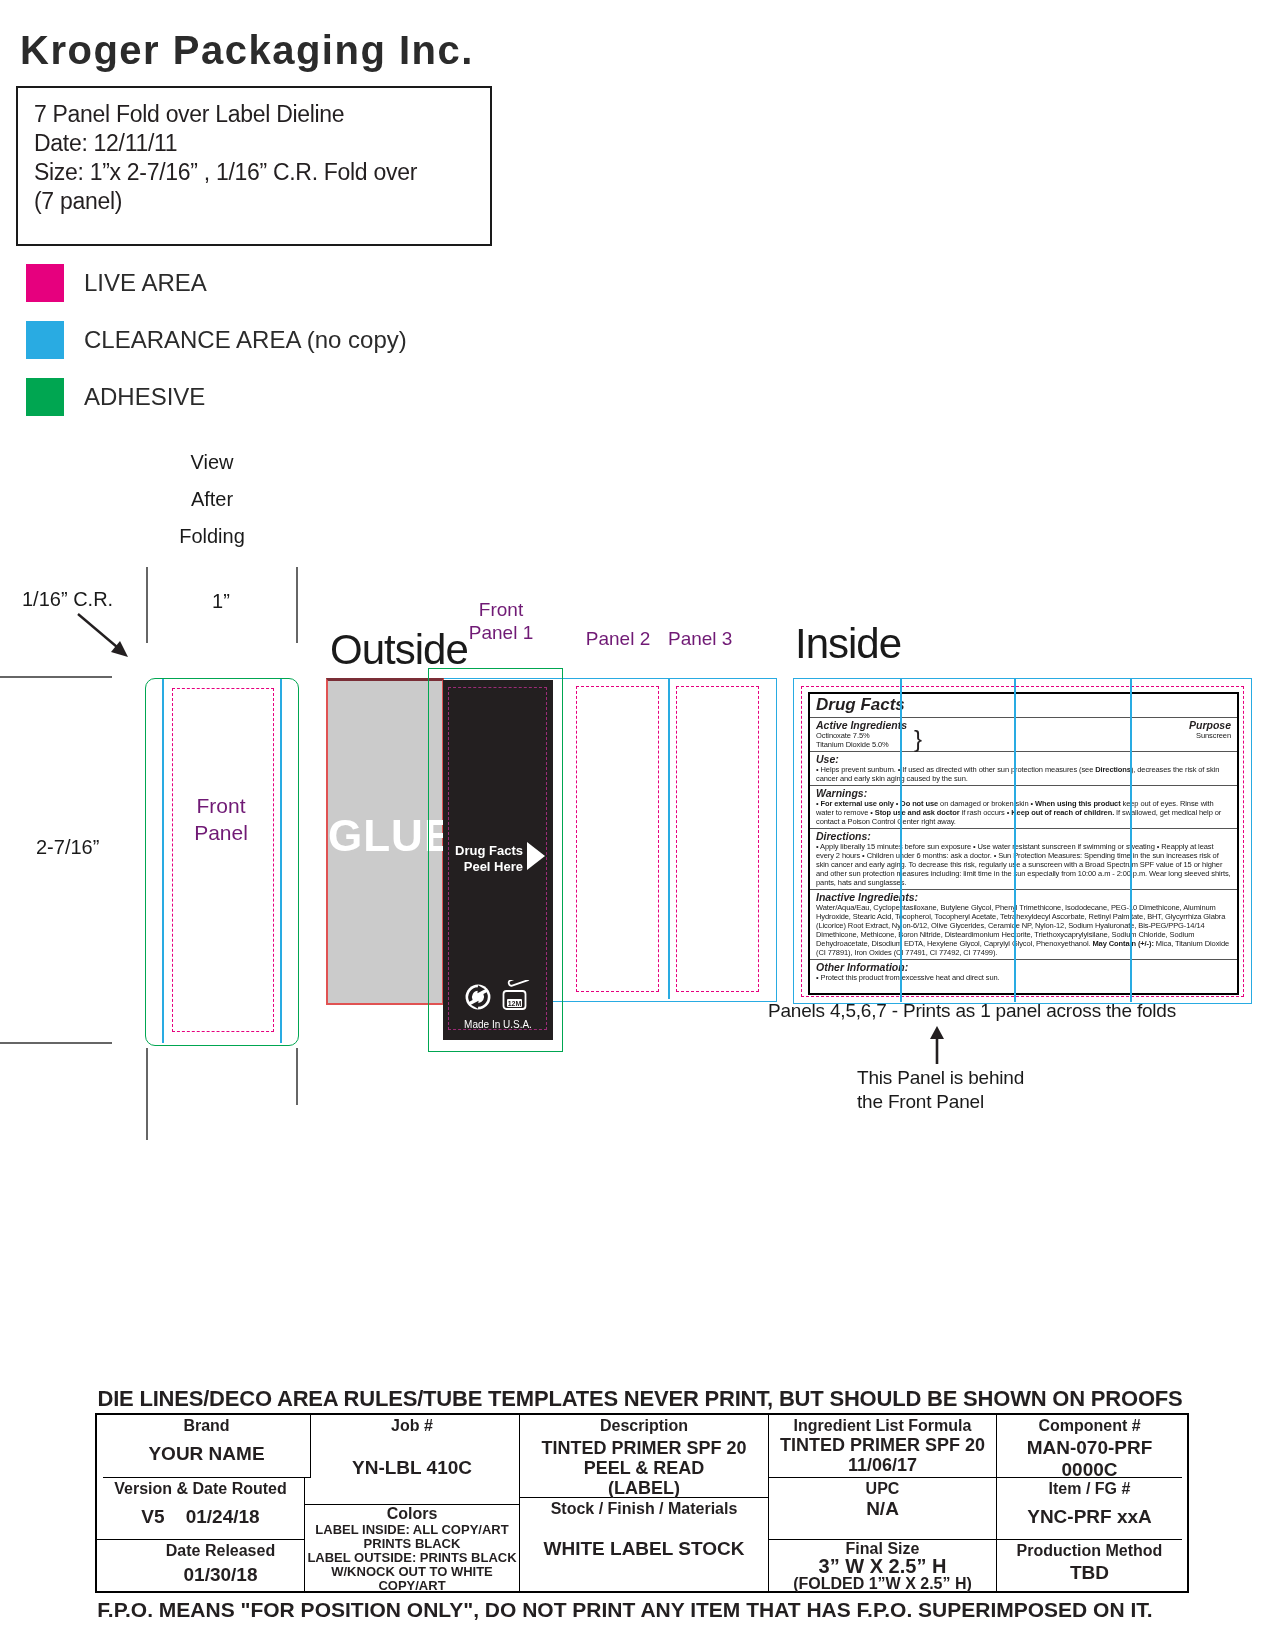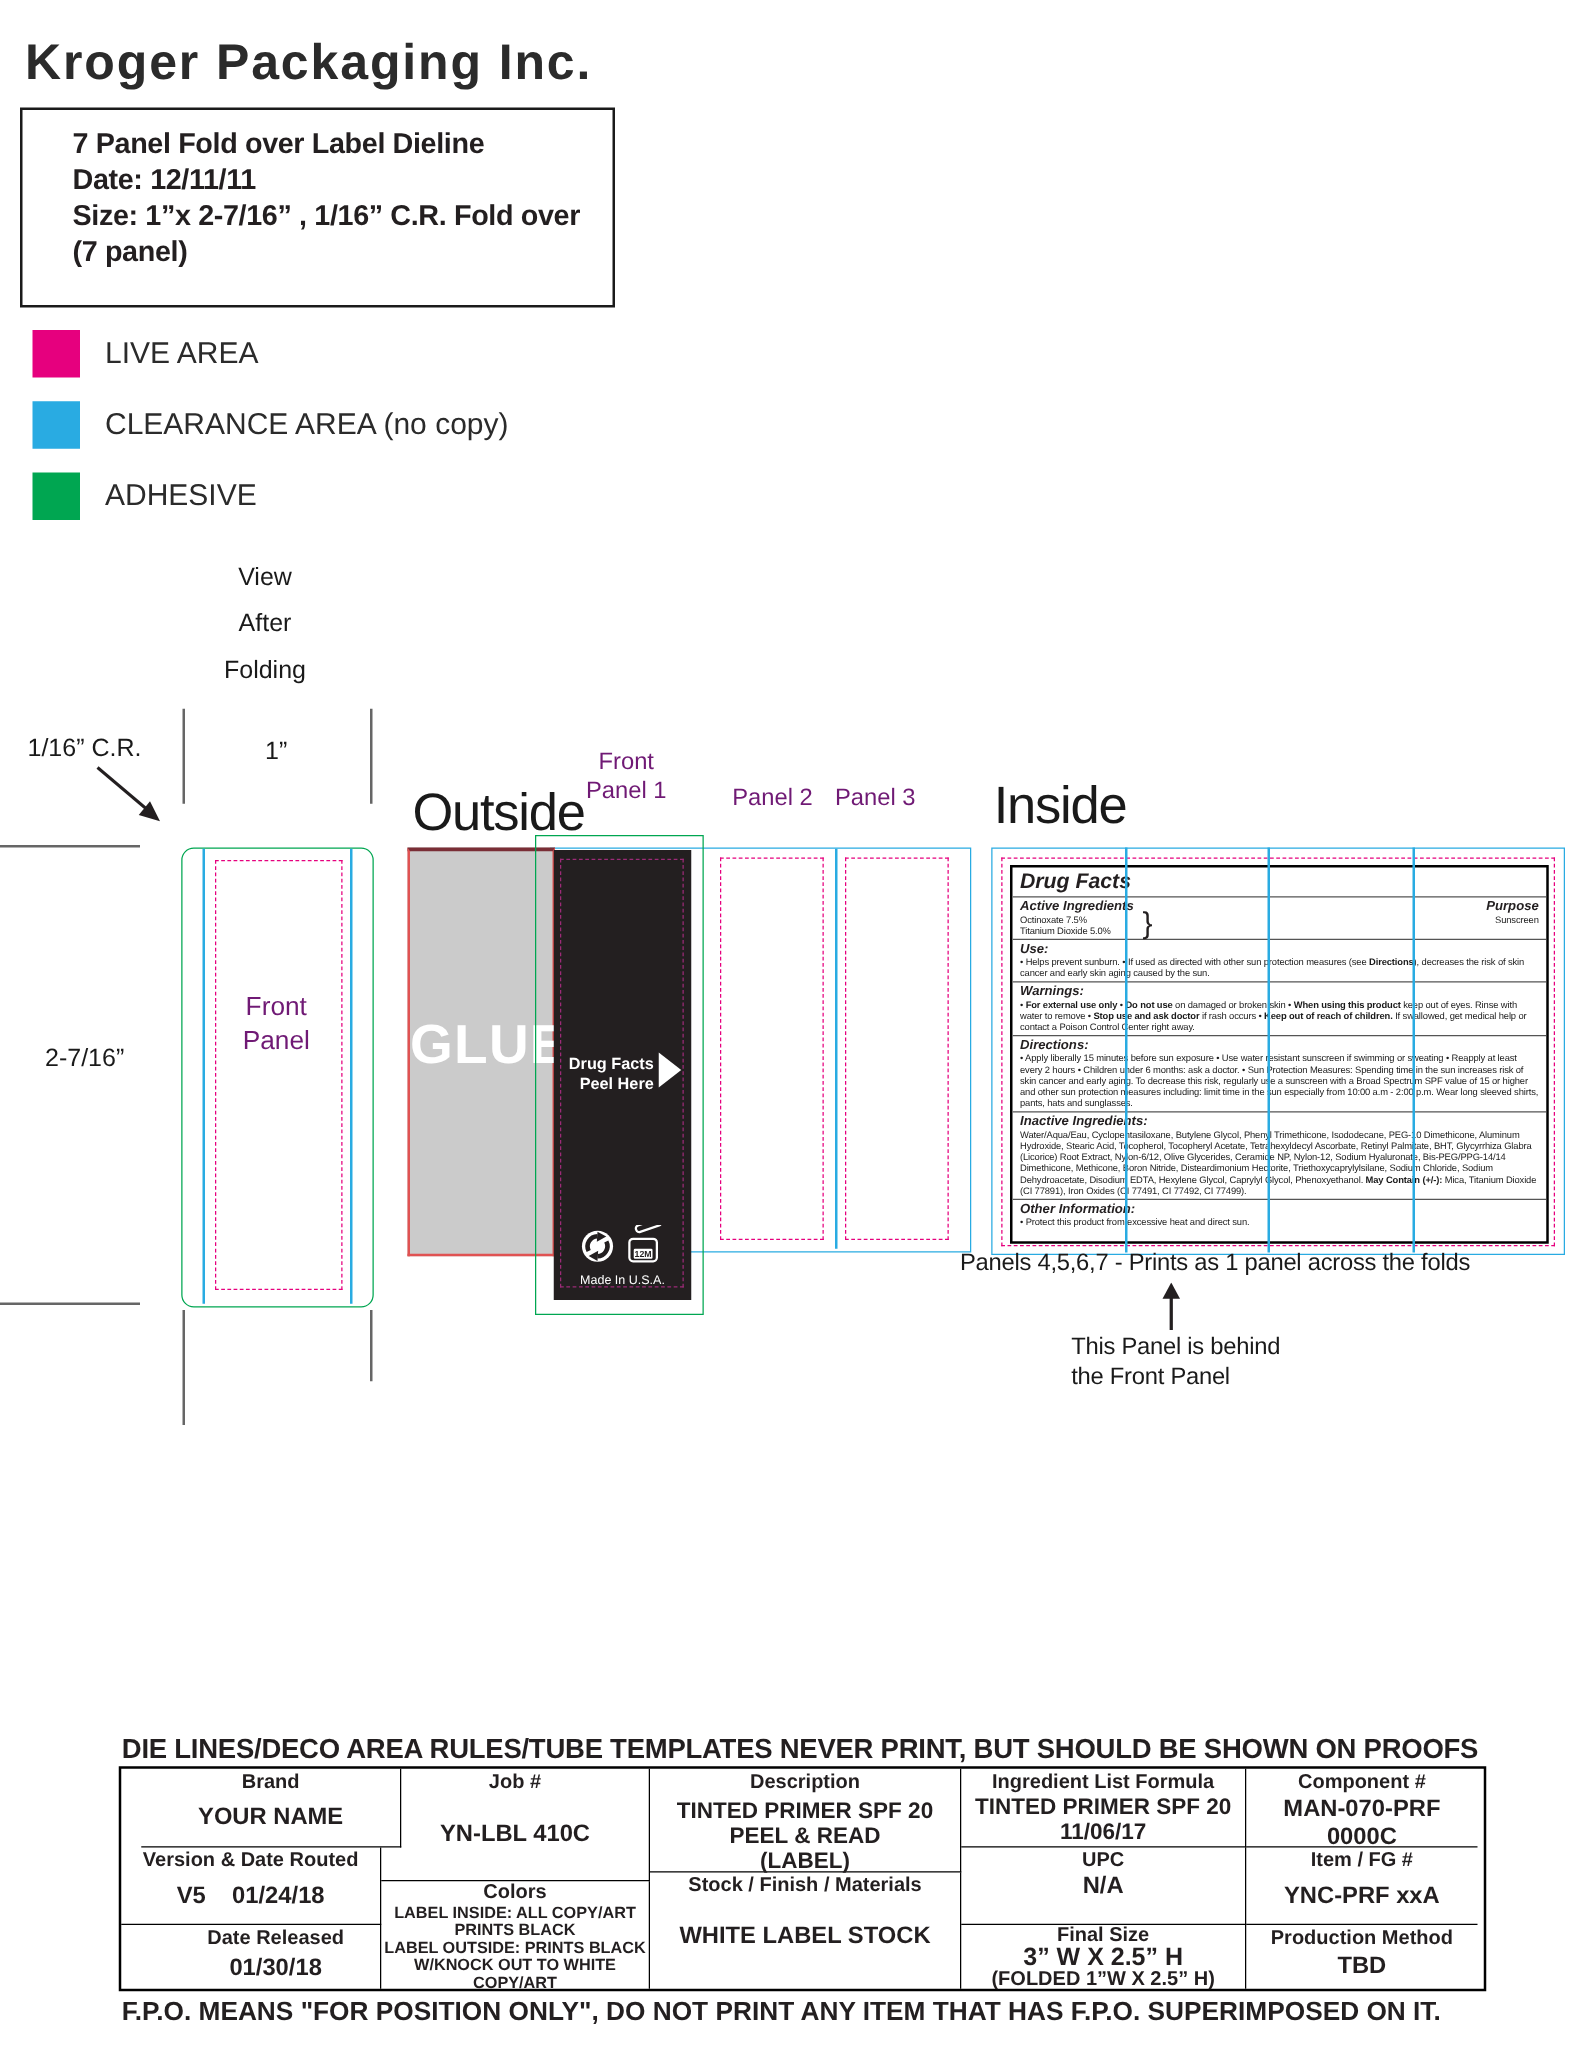--- a/index.html
+++ b/index.html
@@ -4,21 +4,21 @@
 <style>
   html,body{margin:0;padding:0;}
   body{
     width:1275px;height:1650px;position:relative;background:#ffffff;
     font-family:"Liberation Sans",sans-serif;color:#231F20;overflow:hidden;
   }
   .abs{position:absolute;}
   
   .logo{left:20px;top:28px;font-size:40px;font-weight:700;letter-spacing:1.5px;color:#2B2B2B;}
   .specbox{left:16px;top:86px;width:440px;height:132px;border:2.5px solid #1a1a1a;padding:12px 16px;}
-  .specbox div{font-size:23px;font-weight:700;line-height:29px;letter-spacing:-0.3px;margin-left:24px;}
+  .specbox div{font-size:23px;font-weight:400;line-height:29px;letter-spacing:-0.3px;}
   
   .sw{width:38px;height:38px;left:26px;}
   .legend-lbl{left:84px;font-size:24px;line-height:38px;color:#2b2b2b;}
   
   .vaf{left:147px;top:444px;width:130px;text-align:center;font-size:20px;line-height:37px;color:#1a1a1a;}
   .dim{font-size:20px;color:#1a1a1a;}
   .vline{width:1.5px;background:#666;}
   .hline{height:1.5px;background:#666;}
   .cy-line{background:#29ABE2;width:1.5px;}
   .fold-panel{left:145px;top:678px;width:152px;height:366px;border:1.5px solid #00A651;border-radius:10px;}
@@ -206,21 +206,21 @@
 </svg>
 <div class="abs note" style="left:857px;top:1066px;line-height:24px;">
   <div>This Panel is behind</div>
   <div>the Front Panel</div>
 </div>
 
 <div class="abs tbl-head">DIE LINES/DECO AREA RULES/TUBE TEMPLATES NEVER PRINT, BUT SHOULD BE SHOWN ON PROOFS</div>
 
 <div class="abs tbl">
 
-  <div class="cell br bbm" style="left:16px;top:0;width:208px;height:63px;">
+  <div class="cell br bbm" style="left:6px;top:0;width:208px;height:63px;">
     <div class="ch">Brand</div>
     <div class="cv" style="margin-top:8px;">YOUR NAME</div>
   </div>
   <div class="cell br bbm" style="left:0;top:63px;width:208px;height:62px;">
     <div class="ch">Version &amp; Date Routed</div>
     <div class="cv pre" style="margin-top:8px;">V5    01/24/18</div>
   </div>
   <div class="cell br" style="left:0;top:125px;width:208px;height:51px;padding-left:40px;">
     <div class="ch">Date Released</div>
     <div class="cv" style="margin-top:4px;">01/30/18</div>

